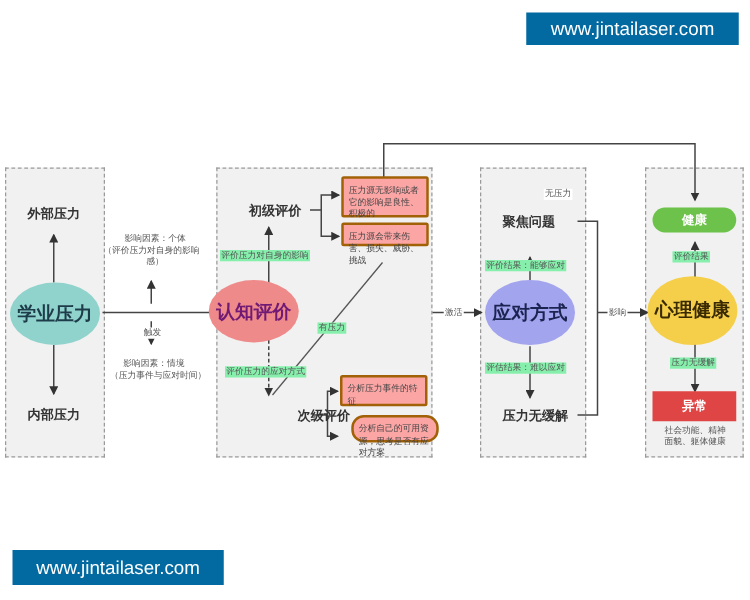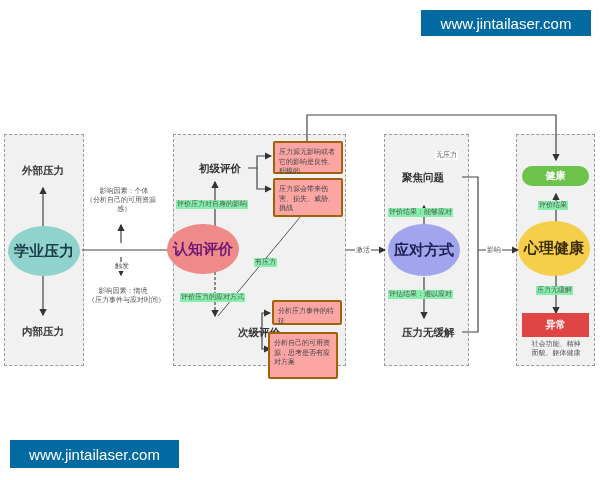--- a/index.html
+++ b/index.html
@@ -92,39 +92,39 @@
   <line x1="556" y1="222" x2="556" y2="194" stroke="#444" stroke-width="1.2" marker-end="url(#ah)"></line>
   <line x1="556" y1="275" x2="556" y2="313" stroke="#444" stroke-width="1.2" marker-end="url(#ah)"></line>
 </svg>
 
 <div class="abs bold-label" style="left:22px; top:164px;">外部压力</div>
 <div class="ellipse" style="left:8px; top:226px; width:72px; height:50px; background:#8fd3cc; color:#1e3b4a; font-size:15px;">学业压力</div>
 <div class="abs bold-label" style="left:22px; top:325px;">内部压力</div>
 
 <div class="abs small" style="left:88px; top:187px; width:72px; text-align:center; white-space:normal;">
   <div>影响因素：个体</div>
-  <div style="white-space:nowrap; margin-left:-6px;">（分析自己的可用资源</div>
+  <div style="white-space:nowrap; margin-left:-6px;">（评价压力对自身的影响</div>
   <div>感）</div>
 </div>
 <div class="abs small edge-label" style="left:114px; top:246px;margin-top:16px;">触发</div>
 <div class="abs small" style="left:88px; top:287px; width:70px; text-align:center;">
   <div>影响因素：情境</div>
   <div>（压力事件与应对时间）</div>
 </div>
 
 <div class="abs bold-label" style="left:199px; top:162px;">初级评价</div>
 <div class="abs small edge-label-grey" style="left:176px; top:200px;">评价压力对自身的影响</div>
 <div class="note" style="left:273px; top:141px; width:70px; height:33px;">压力源无影响或者它的影响是良性、积极的</div>
-<div class="note" style="left:273px; top:178px; width:70px; height:39px;">压力源会带来伤害、损失、威胁、挑战</div>
+<div class="note" style="left:273px; top:178px; width:70px; height:19px;">压力源会带来伤害、损失、威胁、挑战</div>
 <div class="ellipse" style="left:167px; top:224px; width:72px; height:50px; background:#ef8a8a; color:#701a75;">认知评价</div>
 <div class="abs small edge-label-grey" style="left:254px; top:258px;">有压力</div>
 <div class="abs small edge-label-grey" style="left:180px; top:293px;">评价压力的应对方式</div>
 <div class="abs bold-label" style="left:198px; top:326px;margin-left:40px;">次级评价</div>
 <div class="note" style="left:272px; top:300px; width:70px; height:25px;">分析压力事件的特征</div>
-<div class="note" style="left:268px; top:332px; width:70px; height:47px;">分析自己的可用资源，思考是否有应对方案</div>
+<div class="note" style="left:281px; top:332px; width:70px; height:22px;border-radius:10px;">分析自己的可用资源，思考是否有应对方案</div>
 
 <div class="abs small edge-label" style="left:435px; top:111px;margin-top:40px;">无压力</div>
 
 <div class="abs small edge-label" style="left:355px; top:246px;">激活</div>
 
 <div class="abs bold-label" style="left:402px; top:171px;">聚焦问题</div>
 <div class="abs small edge-label-grey" style="left:388px; top:208px;">评价结果：能够应对</div>
 <div class="ellipse" style="left:388px; top:224px; width:72px; height:52px; background:#a3a4ee; color:#1b2450;">应对方式</div>
 <div class="abs small edge-label-grey" style="left:388px; top:290px;">评估结果：难以应对</div>
 <div class="abs bold-label" style="left:402px; top:326px;">压力无缓解</div>

